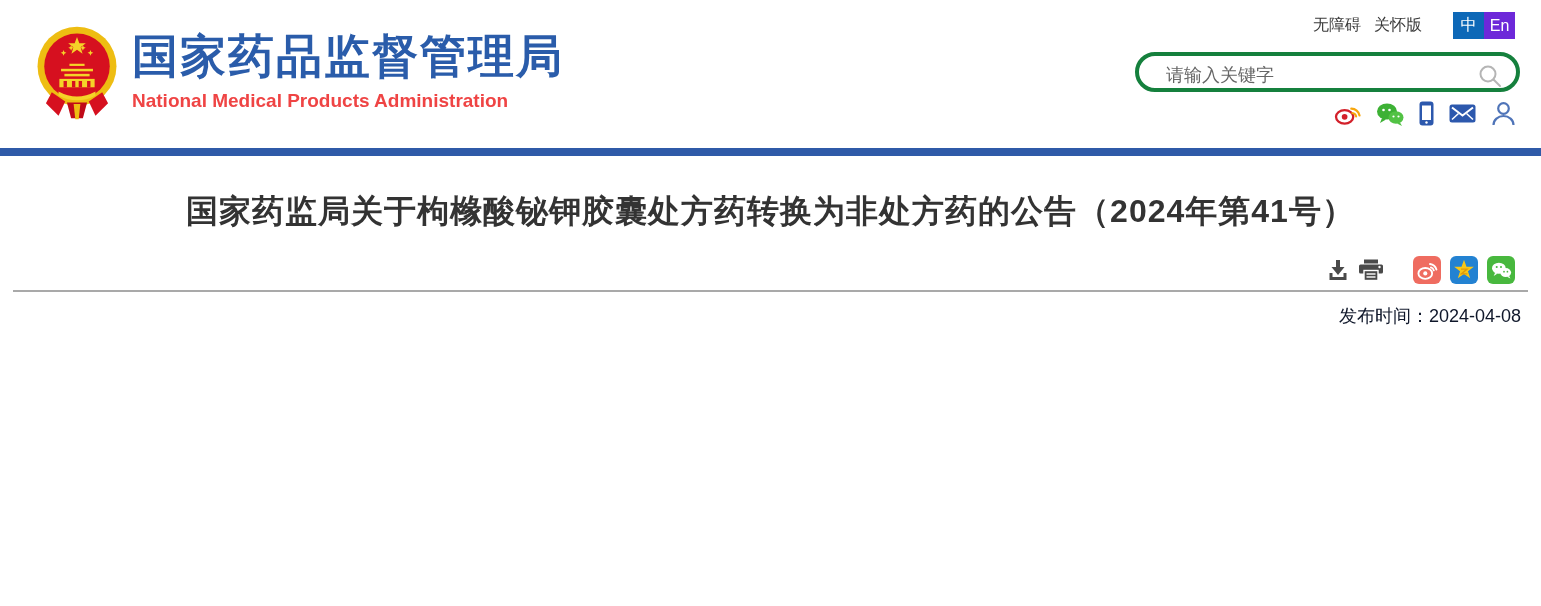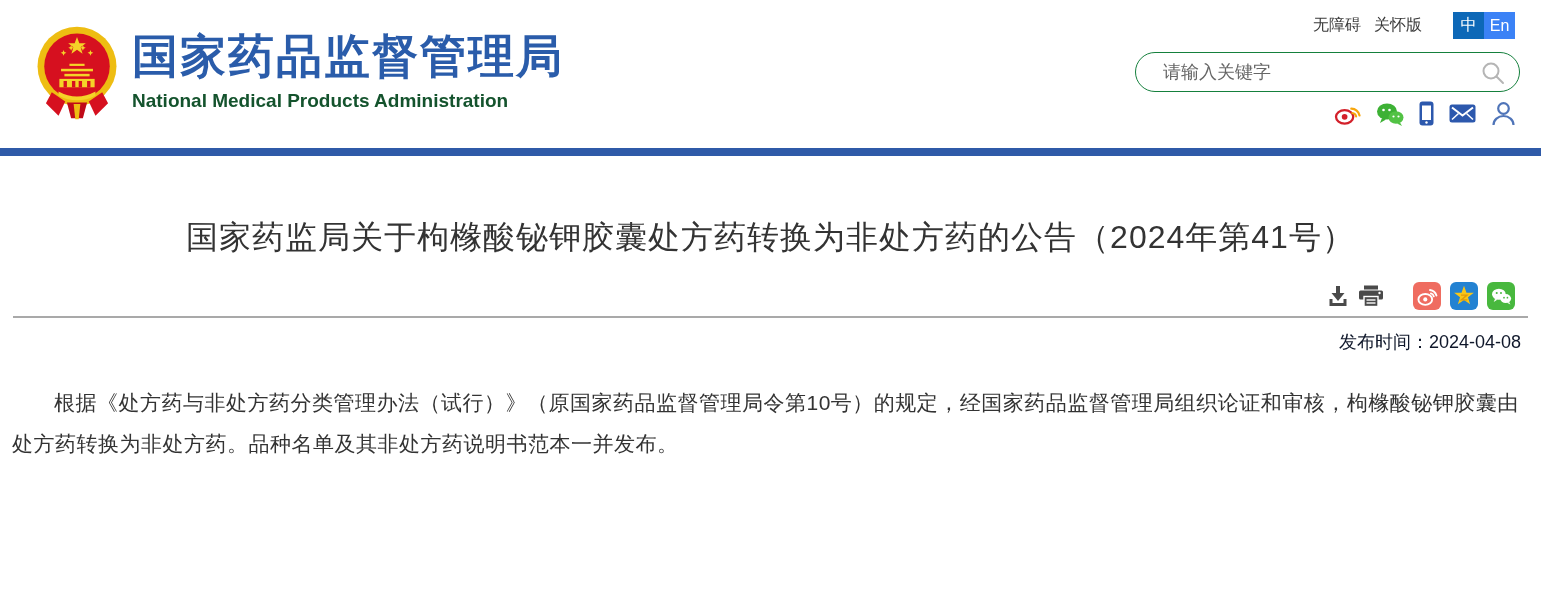--- a/index.html
+++ b/index.html
@@ -8,46 +8,46 @@
     width:1541px; height:606px; overflow:hidden; background:#fff;
     font-family:"Liberation Sans","DejaVu Sans",sans-serif;
     -webkit-font-smoothing:antialiased;
   }
   
   .site-header { position:relative; height:148px; background:#fff; }
   .logo-group { position:absolute; left:35px; top:24px; display:flex; align-items:flex-start; cursor:pointer; }
   .emblem { width:84px; height:98px; display:block; }
   .site-names { margin-left:13px; padding-top:6px; }
   .site-zh { font-size:46px; font-weight:bold; color:#2a5caa; letter-spacing:2px; line-height:1.15; white-space:nowrap; }
-  .site-en { font-size:19px; font-weight:bold; color:#14532d; margin-top:7px; white-space:nowrap; }
+  .site-en { font-size:19px; font-weight:bold; color:#ef4444; margin-top:7px; white-space:nowrap; }
 
   .top-links { position:absolute; top:12px; right:26px; display:flex; align-items:center; }
   .txt-link { font-size:16px; color:#3a3a3a; cursor:pointer; margin-left:13px; }
   .lang-group { display:flex; margin-left:31px; }
   .lang-btn { width:31px; height:27px; display:flex; align-items:center; justify-content:center;
               font-size:16px; color:#fff; cursor:pointer; }
   .lang-zh { background:#0d68b7; }
-  .lang-en { background:#3b82f6; }
+  .lang-en { background:#6d28d9; }
 
   .search-box { position:absolute; top:52px; right:21px; width:385px; height:40px;
-                border:1px solid #15803d; border-radius:21px; background:#fff; }
+                border:4px solid #15803d; border-radius:21px; background:#fff; }
   .search-box input { position:absolute; left:25px; top:1px; width:310px; height:36px;
                 border:none; outline:none; font-size:18px; color:#555; background:transparent;
                 font-family:inherit; }
   .search-box input::placeholder { color:#666; opacity:1; }
   .search-btn { position:absolute; right:14px; top:8px; width:24px; height:24px; cursor:pointer; }
 
   .social-row { position:absolute; top:101px; right:25px; display:flex; align-items:center; gap:15px; }
   .social-row > span { display:inline-flex; cursor:pointer; }
 
   .blue-bar { height:8px; background:#2f5aa8; }
 
   
   .article { padding:0 12px; }
-  .article-title { margin:60px 30px 0; text-align:center; font-size:32px; font-weight:normal;
+  .article-title { margin:34px 30px 0; text-align:center; font-size:32px; font-weight:bold;
                    color:#333; letter-spacing:1px; line-height:42px; }
   .toolbar { margin-top:24px; display:flex; justify-content:flex-end; align-items:center;
              gap:9px; padding-right:14px; }
   .tool-btn { display:inline-flex; cursor:pointer; }
   .share-sq { width:28px; height:28px; border-radius:6px; display:inline-flex; align-items:center;
               justify-content:center; cursor:pointer; }
   .sq-weibo  { background:#ef6c60; margin-left:20px; }
   .sq-qzone  { background:#2382d2; }
   .sq-wechat { background:#48b83e; }
 
@@ -205,16 +205,15 @@
     </span>
   </div>
 
   <hr class="title-rule">
 
   <div class="publish-row">
     <span>发布时间：</span><span>2024-04-08</span>
   </div>
 
   <div class="article-body">
-    <p>根据《处方药与非处方药分类管理办法（试行）》（原国家药品监督管理局令第10号）的规定，经国家药品监督管理局组织论证和审核，枸橼酸铋钾胶囊由处方药转换为非处方药。品种名单及其非处方药说明书范本一并发布。</p>
   </div>
 
 </main>
 
 </body></html>

